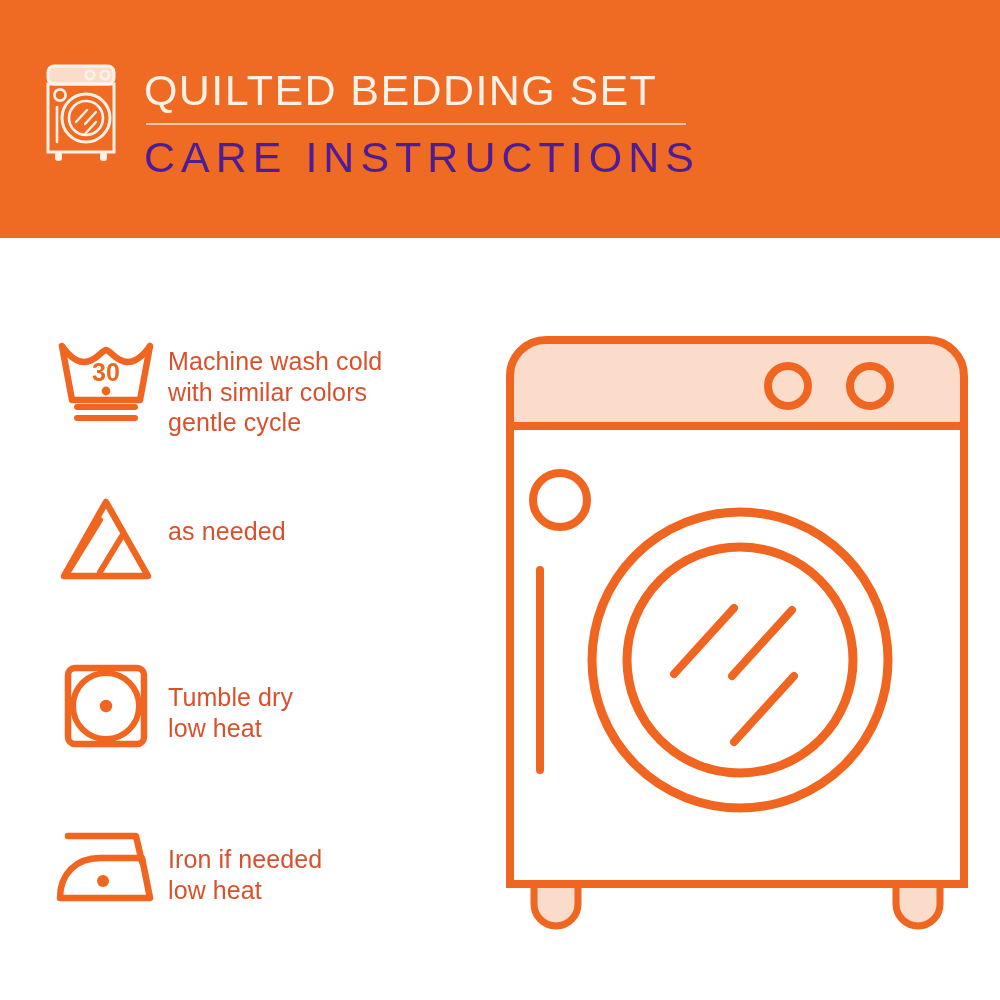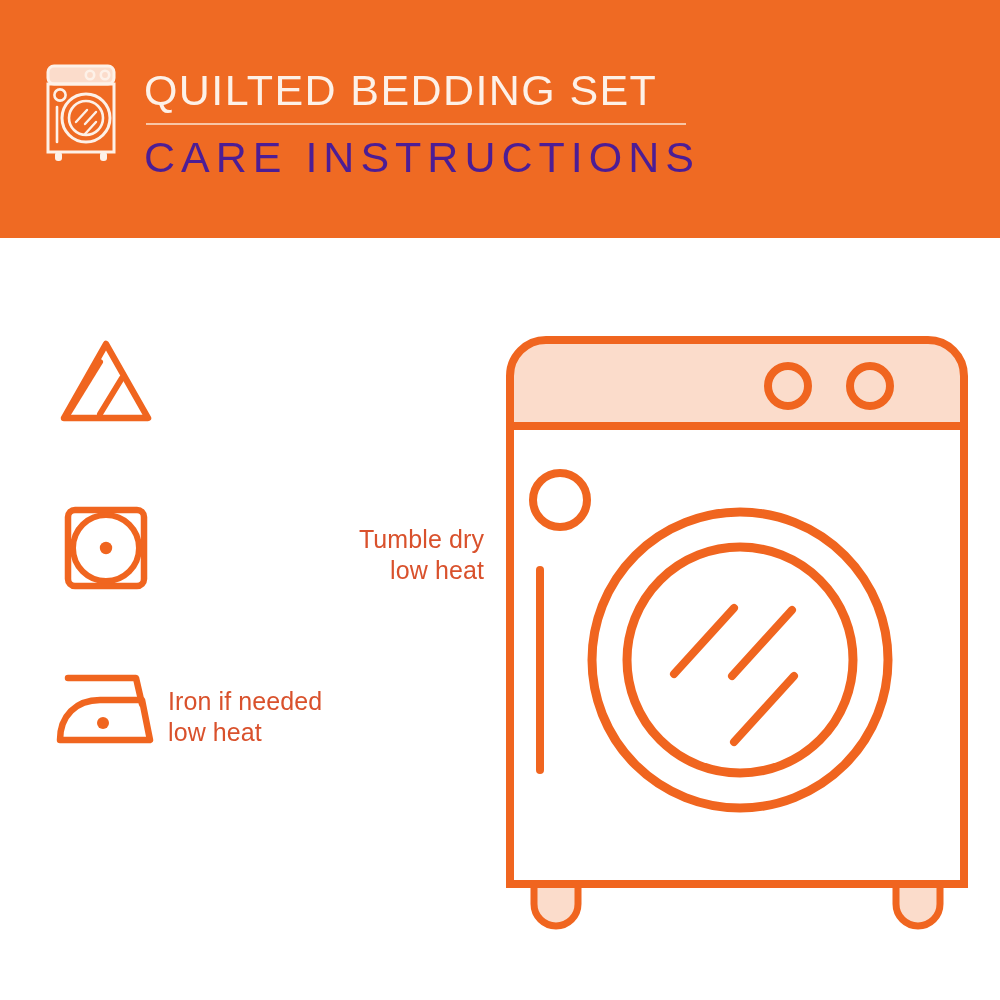--- a/index.html
+++ b/index.html
@@ -94,21 +94,21 @@
     line-height: 30.5px;
     font-weight: 500;
     letter-spacing: 0.1px;
     padding-top: 16px;
   }
   .care-text .ln { display: block; white-space: nowrap; }
 
   
   #care-row-0 { margin-bottom: 38px; }
   #care-row-1 { margin-bottom: 46px; }
-  #care-row-2 { margin-bottom: 42px; text-align: right; }
+  #care-row-2 { margin-bottom: 42px; }
   #care-row-1 .care-text,
   #care-row-2 .care-text,
   #care-row-3 .care-text { padding-top: 28px; }
 
   
   #machine-illustration {
     position: absolute;
     left: 492px;
     top: 330px;
     width: 490px;
@@ -141,30 +141,48 @@
       <div id="header-title">QUILTED BEDDING SET</div>
       <div id="header-divider"></div>
       <div id="header-subtitle">CARE INSTRUCTIONS</div>
     </div>
 
   </div>
 </div>
 
 <div id="care-list">
 
+  <div class="care-row" id="care-row-0">
+    <div class="care-symbol">
+      <svg width="100" height="86" viewBox="0 0 100 86">
+        <path d="M6 8 C6 8 16 24 28 24 C40 24 46 12 50 12 C54 12 60 24 72 24 C84 24 94 8 94 8
+                 L84 62 L16 62 Z" fill="none" stroke="#F0651F" stroke-width="6.5" stroke-linejoin="round" stroke-linecap="round"></path>
+        <text x="50" y="43" text-anchor="middle" font-family="'Liberation Sans', sans-serif" font-size="25" font-weight="700" fill="#F0651F">30</text>
+        <circle cx="50" cy="53" r="4.4" fill="#F0651F"></circle>
+        <rect x="18" y="66" width="64" height="6" rx="3" fill="#F0651F"></rect>
+        <rect x="18" y="77" width="64" height="6" rx="3" fill="#F0651F"></rect>
+      </svg>
+    </div>
+    <div class="care-text">
+      <span class="ln">Machine wash cold</span>
+      <span class="ln">with similar colors</span>
+      <span class="ln">gentle cycle</span>
+    </div>
+  </div>
 
   <div class="care-row" id="care-row-1">
     <div class="care-symbol">
       <svg width="100" height="86" viewBox="0 0 100 86">
         <path d="M50 6 L92 80 L8 80 Z" fill="none" stroke="#F0651F" stroke-width="6.5" stroke-linejoin="round"></path>
         <line x1="44" y1="24" x2="12" y2="76" stroke="#F0651F" stroke-width="6" stroke-linecap="round"></line>
         <line x1="66" y1="40" x2="44" y2="76" stroke="#F0651F" stroke-width="6" stroke-linecap="round"></line>
       </svg>
     </div>
     <div class="care-text">
+      <span class="ln">as needed</span>
     </div>
   </div>
 
   <div class="care-row" id="care-row-2">
     <div class="care-symbol">
       <svg width="100" height="90" viewBox="0 0 100 90">
         <rect x="12" y="6" width="76" height="76" rx="7" fill="none" stroke="#F0651F" stroke-width="6.5"></rect>
         <circle cx="50" cy="44" r="33" fill="none" stroke="#F0651F" stroke-width="6"></circle>
         <circle cx="50" cy="44" r="6.2" fill="#F0651F"></circle>
       </svg>

